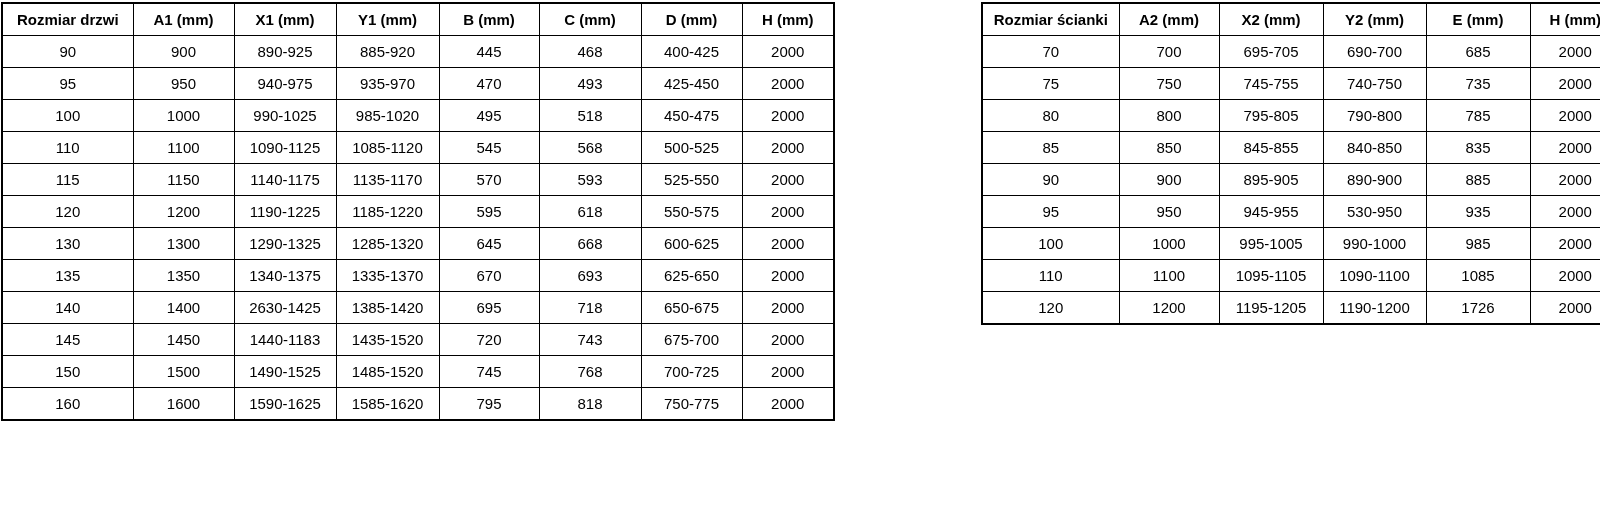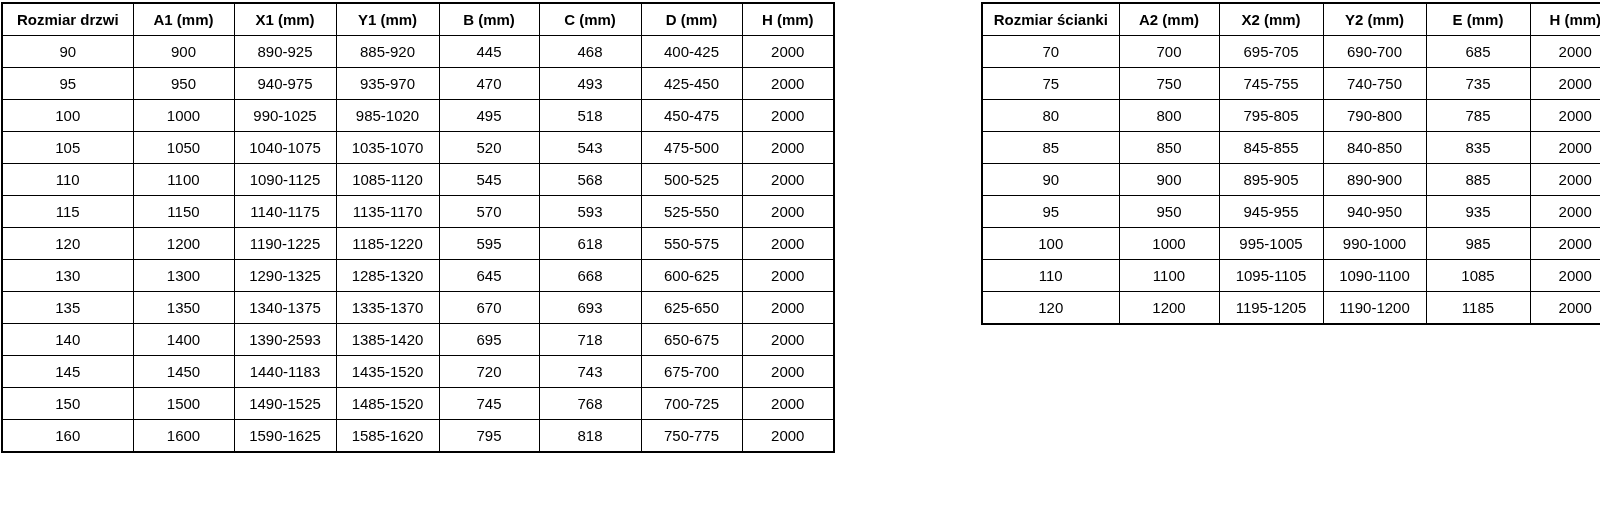--- a/index.html
+++ b/index.html
@@ -99,30 +99,20 @@
           <td>100</td>
           <td>1000</td>
           <td>990-1025</td>
           <td>985-1020</td>
           <td>495</td>
           <td>518</td>
           <td>450-475</td>
           <td>2000</td>
         </tr>
         <tr>
-          <td>105</td>
-          <td>1050</td>
-          <td>1040-1075</td>
-          <td>1035-1070</td>
-          <td>520</td>
-          <td>543</td>
-          <td>475-500</td>
-          <td>2000</td>
-        </tr>
-        <tr>
           <td>110</td>
           <td>1100</td>
           <td>1090-1125</td>
           <td>1085-1120</td>
           <td>545</td>
           <td>568</td>
           <td>500-525</td>
           <td>2000</td>
         </tr>
         <tr>
@@ -161,21 +151,21 @@
           <td>1340-1375</td>
           <td>1335-1370</td>
           <td>670</td>
           <td>693</td>
           <td>625-650</td>
           <td>2000</td>
         </tr>
         <tr>
           <td>140</td>
           <td>1400</td>
-          <td>1390-2593</td>
+          <td>2630-1425</td>
           <td>1385-1420</td>
           <td>695</td>
           <td>718</td>
           <td>650-675</td>
           <td>2000</td>
         </tr>
         <tr>
           <td>145</td>
           <td>1450</td>
           <td>1440-1183</td>
@@ -264,21 +254,21 @@
           <td>900</td>
           <td>895-905</td>
           <td>890-900</td>
           <td>885</td>
           <td>2000</td>
         </tr>
         <tr>
           <td>95</td>
           <td>950</td>
           <td>945-955</td>
-          <td>940-950</td>
+          <td>530-950</td>
           <td>935</td>
           <td>2000</td>
         </tr>
         <tr>
           <td>100</td>
           <td>1000</td>
           <td>995-1005</td>
           <td>990-1000</td>
           <td>985</td>
           <td>2000</td>
@@ -289,18 +279,18 @@
           <td>1095-1105</td>
           <td>1090-1100</td>
           <td>1085</td>
           <td>2000</td>
         </tr>
         <tr>
           <td>120</td>
           <td>1200</td>
           <td>1195-1205</td>
           <td>1190-1200</td>
-          <td>1185</td>
+          <td>1726</td>
           <td>2000</td>
         </tr>
       </tbody>
     </table>
 </div>
 
 </body></html>

